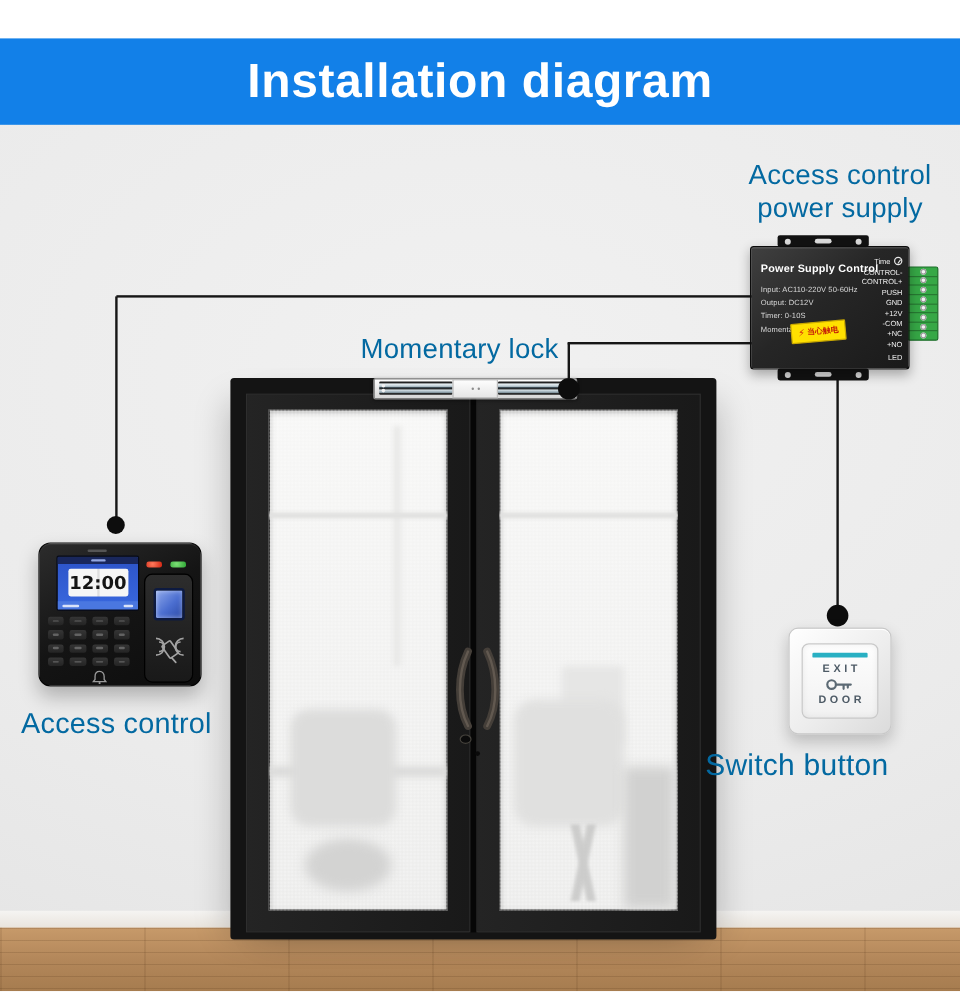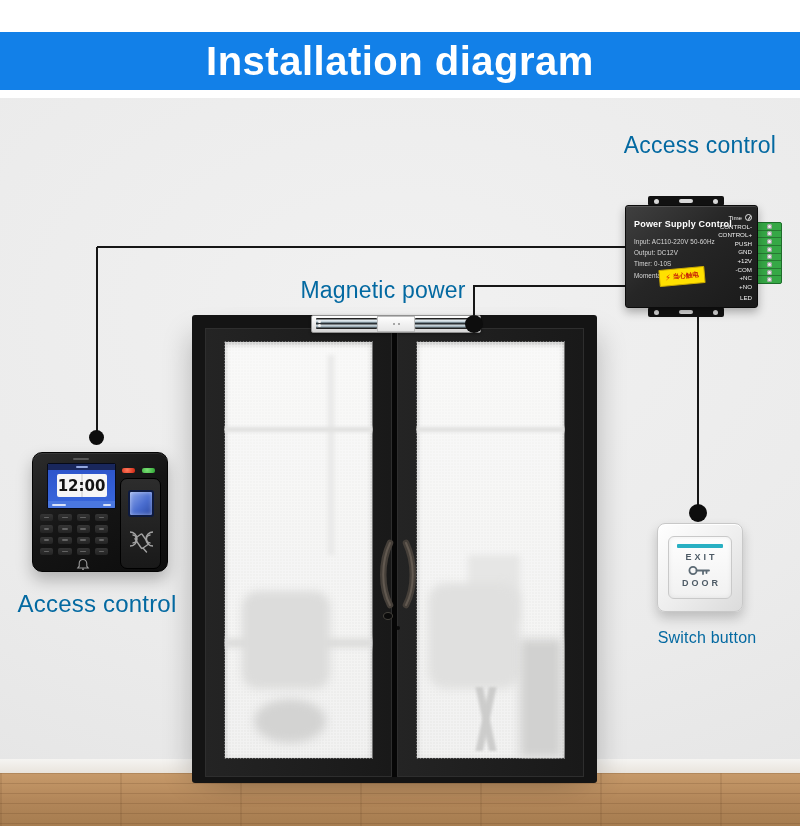--- a/index.html
+++ b/index.html
@@ -1,21 +1,21 @@
 <!DOCTYPE html>
 <html style="--banner: #1280e8; --accent-teal: #29b0c3; --terminal-green: #36a846; --warning-yellow: #ffe000;"><head>
 <meta charset="utf-8">
 <style>
   html,body{margin:0;padding:0;background:#fff;}
   .stage{position:relative;width:800px;height:834px;background:#fff;overflow:hidden;
          font-family:"Liberation Sans","DejaVu Sans",sans-serif;}
   .stage *{box-sizing:border-box;}
 
   
-  .banner{position:absolute;left:0;top:32px;width:800px;height:58px;background:var(--banner,#1280e8);
+  .banner{position:absolute;left:0;top:32px;width:800px;height:72px;background:var(--banner,#1280e8);
           display:flex;align-items:center;justify-content:center;z-index:1;}
   .banner h1{margin:0;font-size:40px;font-weight:700;color:#fff;letter-spacing:.5px;}
 
   
   .scene{position:absolute;left:0;top:98px;width:800px;height:728px;
          background:radial-gradient(120% 90% at 50% 30%, #f1f1f1 0%, #ebebeb 55%, #e2e2e2 100%);z-index:0;}
   .baseboard{position:absolute;left:0;top:759px;width:800px;height:14px;
              background:linear-gradient(180deg,#f5f4f2,#e9e4dd);z-index:1;}
   .floor{position:absolute;left:0;top:773px;width:800px;height:53px;z-index:1;
          background:
@@ -157,21 +157,21 @@
   .sw-door,.sw-exit{font-size:9px;font-weight:700;letter-spacing:3px;color:#4e5b66;margin-top:4px;text-indent:3px;}
   .sw-key{width:24px;height:13px;margin-top:2px;}
   .sw-exit{margin-top:1px;}
 
   
   .lbl{position:absolute;color:#0369a1;text-align:center;font-size:23px;line-height:28px;letter-spacing:.2px;z-index:7;}
   .lbl span{display:block;}
   .lbl-ps{left:600px;top:131px;width:200px;}
   .lbl-mag{left:293px;top:276px;width:180px;}
   .lbl-ac{left:7px;top:590px;width:180px;font-size:24px;}
-  .lbl-sw{left:617px;top:624px;width:180px;font-size:16px;}
+  .lbl-sw{left:574px;top:624px;width:180px;font-size:25px;}
 </style>
 </head>
 <body>
 
 <div class="stage">
 
   <div class="banner">
     <h1>Installation diagram</h1>
   </div>
 
@@ -329,18 +329,19 @@
       <svg class="sw-key" viewBox="0 0 24 13">
         <circle cx="5" cy="6.5" r="3.6" fill="none" stroke="#5c6a74" stroke-width="1.8"></circle>
         <path d="M8.6 6.5 L21 6.5 M15 6.5 L15 10 M18.5 6.5 L18.5 9" fill="none" stroke="#5c6a74" stroke-width="1.8" stroke-linecap="round"></path>
       </svg>
       <div class="sw-exit">DOOR</div>
     </div>
   </div>
 
   <div class="lbl lbl-ps">
     <span>Access control</span>
-  </div>
-  <div class="lbl lbl-mag">Magnetic power</div>
+    <span>power supply</span>
+  </div>
+  <div class="lbl lbl-mag">Momentary lock</div>
   <div class="lbl lbl-ac">Access control</div>
   <div class="lbl lbl-sw">Switch button</div>
 
 </div>
 
 </body></html>

